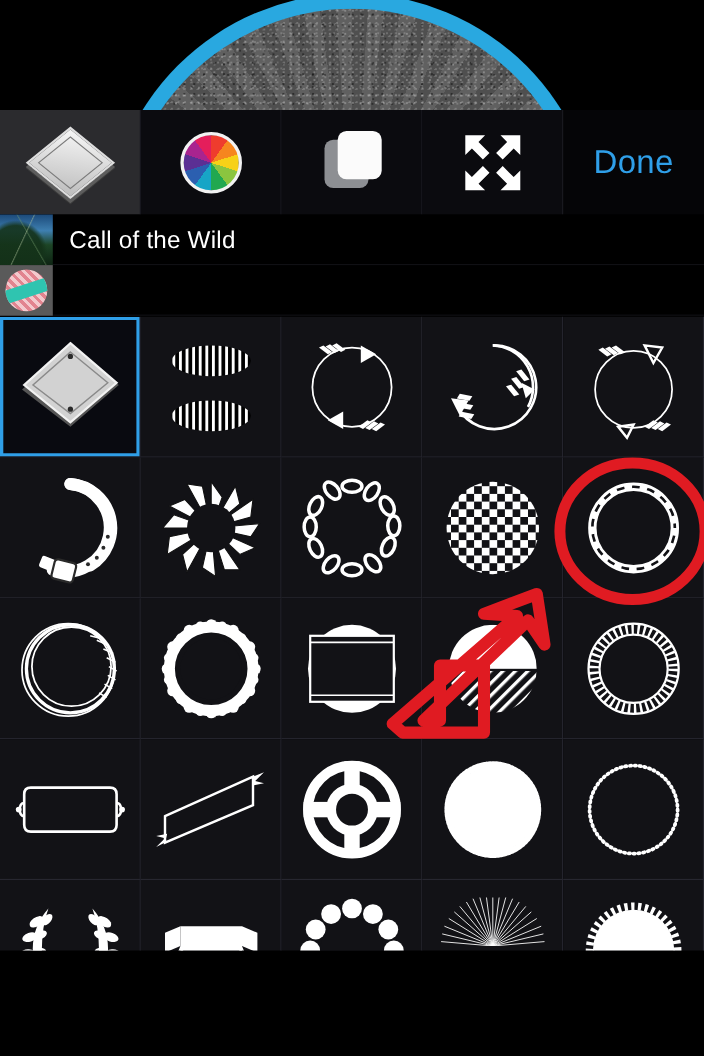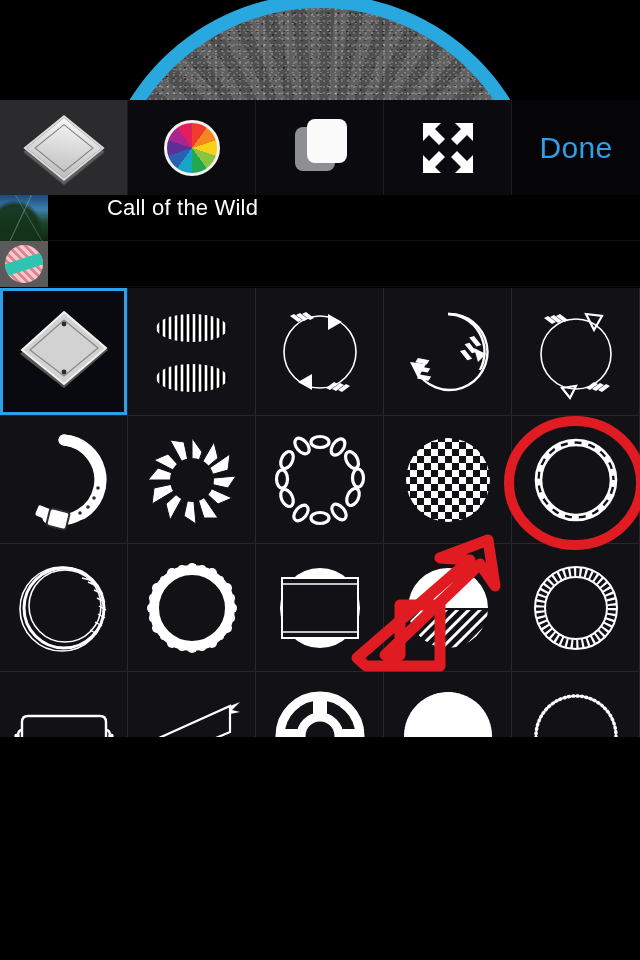--- a/index.html
+++ b/index.html
@@ -2,21 +2,21 @@
 <html><head>
 <meta charset="utf-8">
 <style>
   * { margin:0; padding:0; box-sizing:border-box; }
   html,body{
     width:640px; height:960px;
     background:#000;
     font-family:"Liberation Sans", sans-serif;
     overflow:hidden;
   }
-  #app{ position:relative; width:640px; height:737px; background:#000; overflow:hidden; }
+  #app{ position:relative; width:640px; height:864px; background:#000; overflow:hidden; }
 
   
   .canvas-area{
     position:absolute; left:0; top:0; width:640px; height:100px;
     background:#000; overflow:hidden;
   }
   .canvas-obj{
     position:absolute; left:50%; top:8px; transform:translateX(-50%);
     width:420px; height:420px; border-radius:50%;
     background:
@@ -100,23 +100,22 @@
 
   .done-btn{
     flex:1; height:95px; display:flex; align-items:center; justify-content:center;
     background:#050507;
     color:#2f9fe8; font-size:30px; letter-spacing:.3px;
   }
 
   
   .cat-list{ position:absolute; left:0; top:195px; width:640px; height:93px; background:#000; }
   .cat-row{
-    height:46px; display:flex; align-items:flex-start;
+    height:46px; display:flex; align-items:center;
     border-bottom:1px solid #101014;
-    gap:44px;
   }
   .cat-thumb{ width:48px; height:46px; flex:none; position:relative; overflow:hidden; }
   .thumb-wild{
     background:linear-gradient(#1c4a7a 0%, #3e7fb0 32%, #1d4526 60%, #0e2413 100%);
   }
   .thumb-wild:after{
     content:""; position:absolute; inset:0;
     background:
       linear-gradient(115deg, transparent 44%, rgba(180,200,160,.45) 45%, transparent 47%),
       linear-gradient(60deg, transparent 55%, rgba(120,160,110,.4) 56%, transparent 58%),

